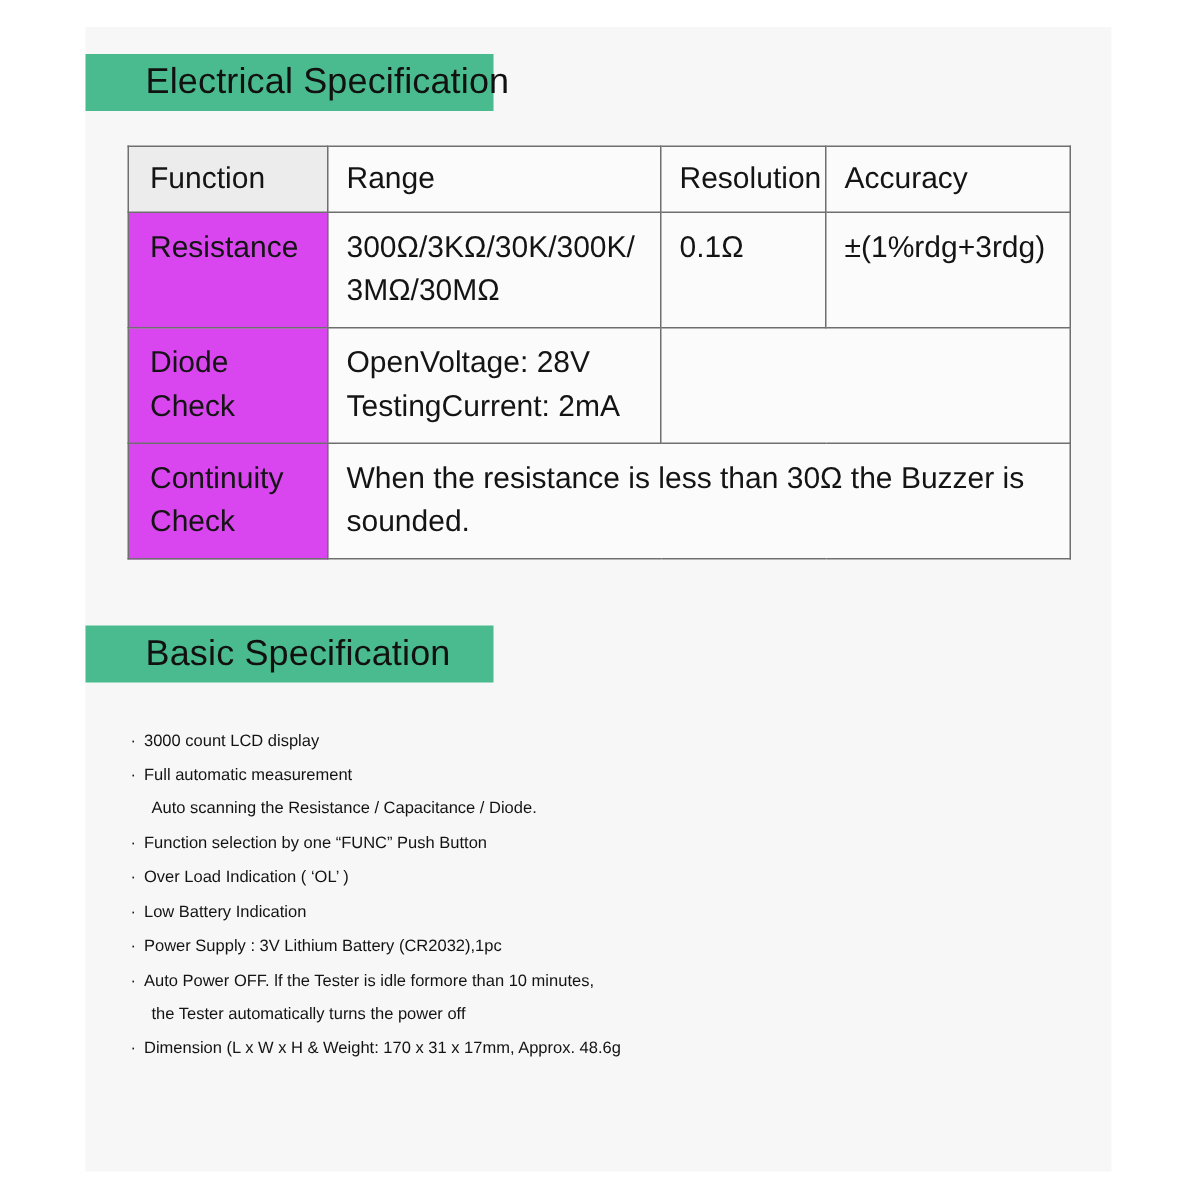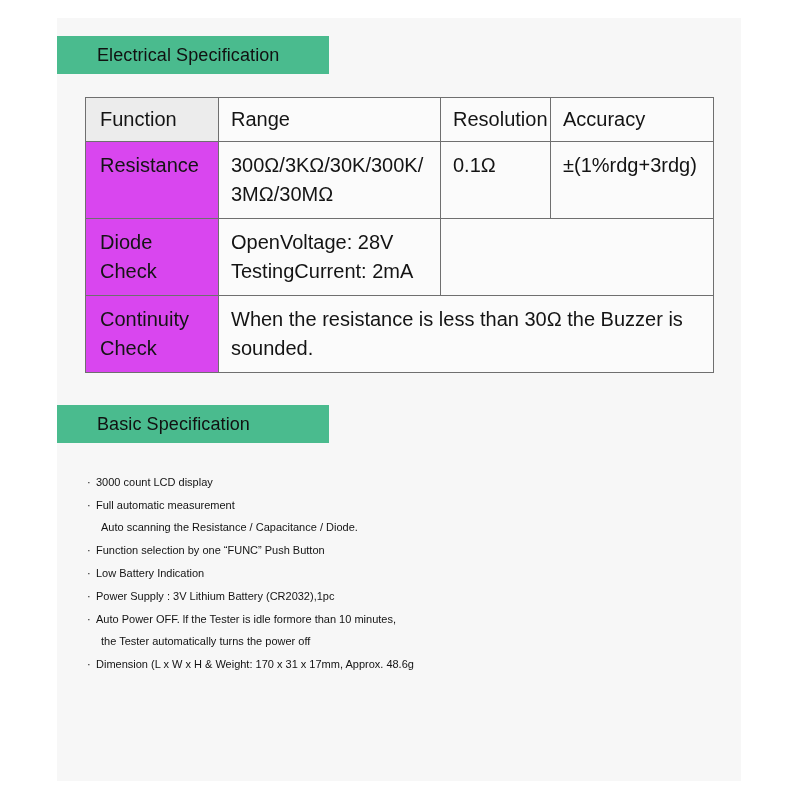--- a/index.html
+++ b/index.html
@@ -25,29 +25,29 @@
   
   .section-bar {
     background: #4abb8e;
     height: 38px;
     display: flex;
     align-items: center;
     padding-left: 40px;
     width: 272px;
   }
   .section-bar .bar-label {
-    font-size: 18px;
+    font-size: 24px;
     color: #111111;
     font-weight: 400;
     letter-spacing: 0.1px;
     white-space: nowrap;
   }
 
   #bar-electrical { margin-top: 18px; }
-  #bar-basic { margin-top: 4px; }
+  #bar-basic { margin-top: 16px; }
 
   
   .spec-table-wrap {
     padding: 23px 0 0 28px;
   }
   table.spec-table {
     border-collapse: collapse;
     width: 628px;
     table-layout: fixed;
     background: #fbfbfb;
@@ -185,20 +185,23 @@
         <span class="b-main">3000 count LCD display</span>
       </li>
       <li>
         <span class="b-main">Full automatic measurement</span>
         <span class="b-cont">Auto scanning the Resistance / Capacitance / Diode.</span>
       </li>
       <li>
         <span class="b-main">Function selection by one  “FUNC”  Push Button</span>
       </li>
       <li>
+        <span class="b-main">Over Load Indication ( ‘OL’ )</span>
+      </li>
+      <li>
         <span class="b-main">Low Battery Indication</span>
       </li>
       <li>
         <span class="b-main">Power Supply : 3V Lithium Battery (CR2032),1pc</span>
       </li>
       <li>
         <span class="b-main">Auto Power OFF. lf the Tester is idle formore than 10 minutes,</span>
         <span class="b-cont">the Tester automatically turns the power off</span>
       </li>
       <li>

